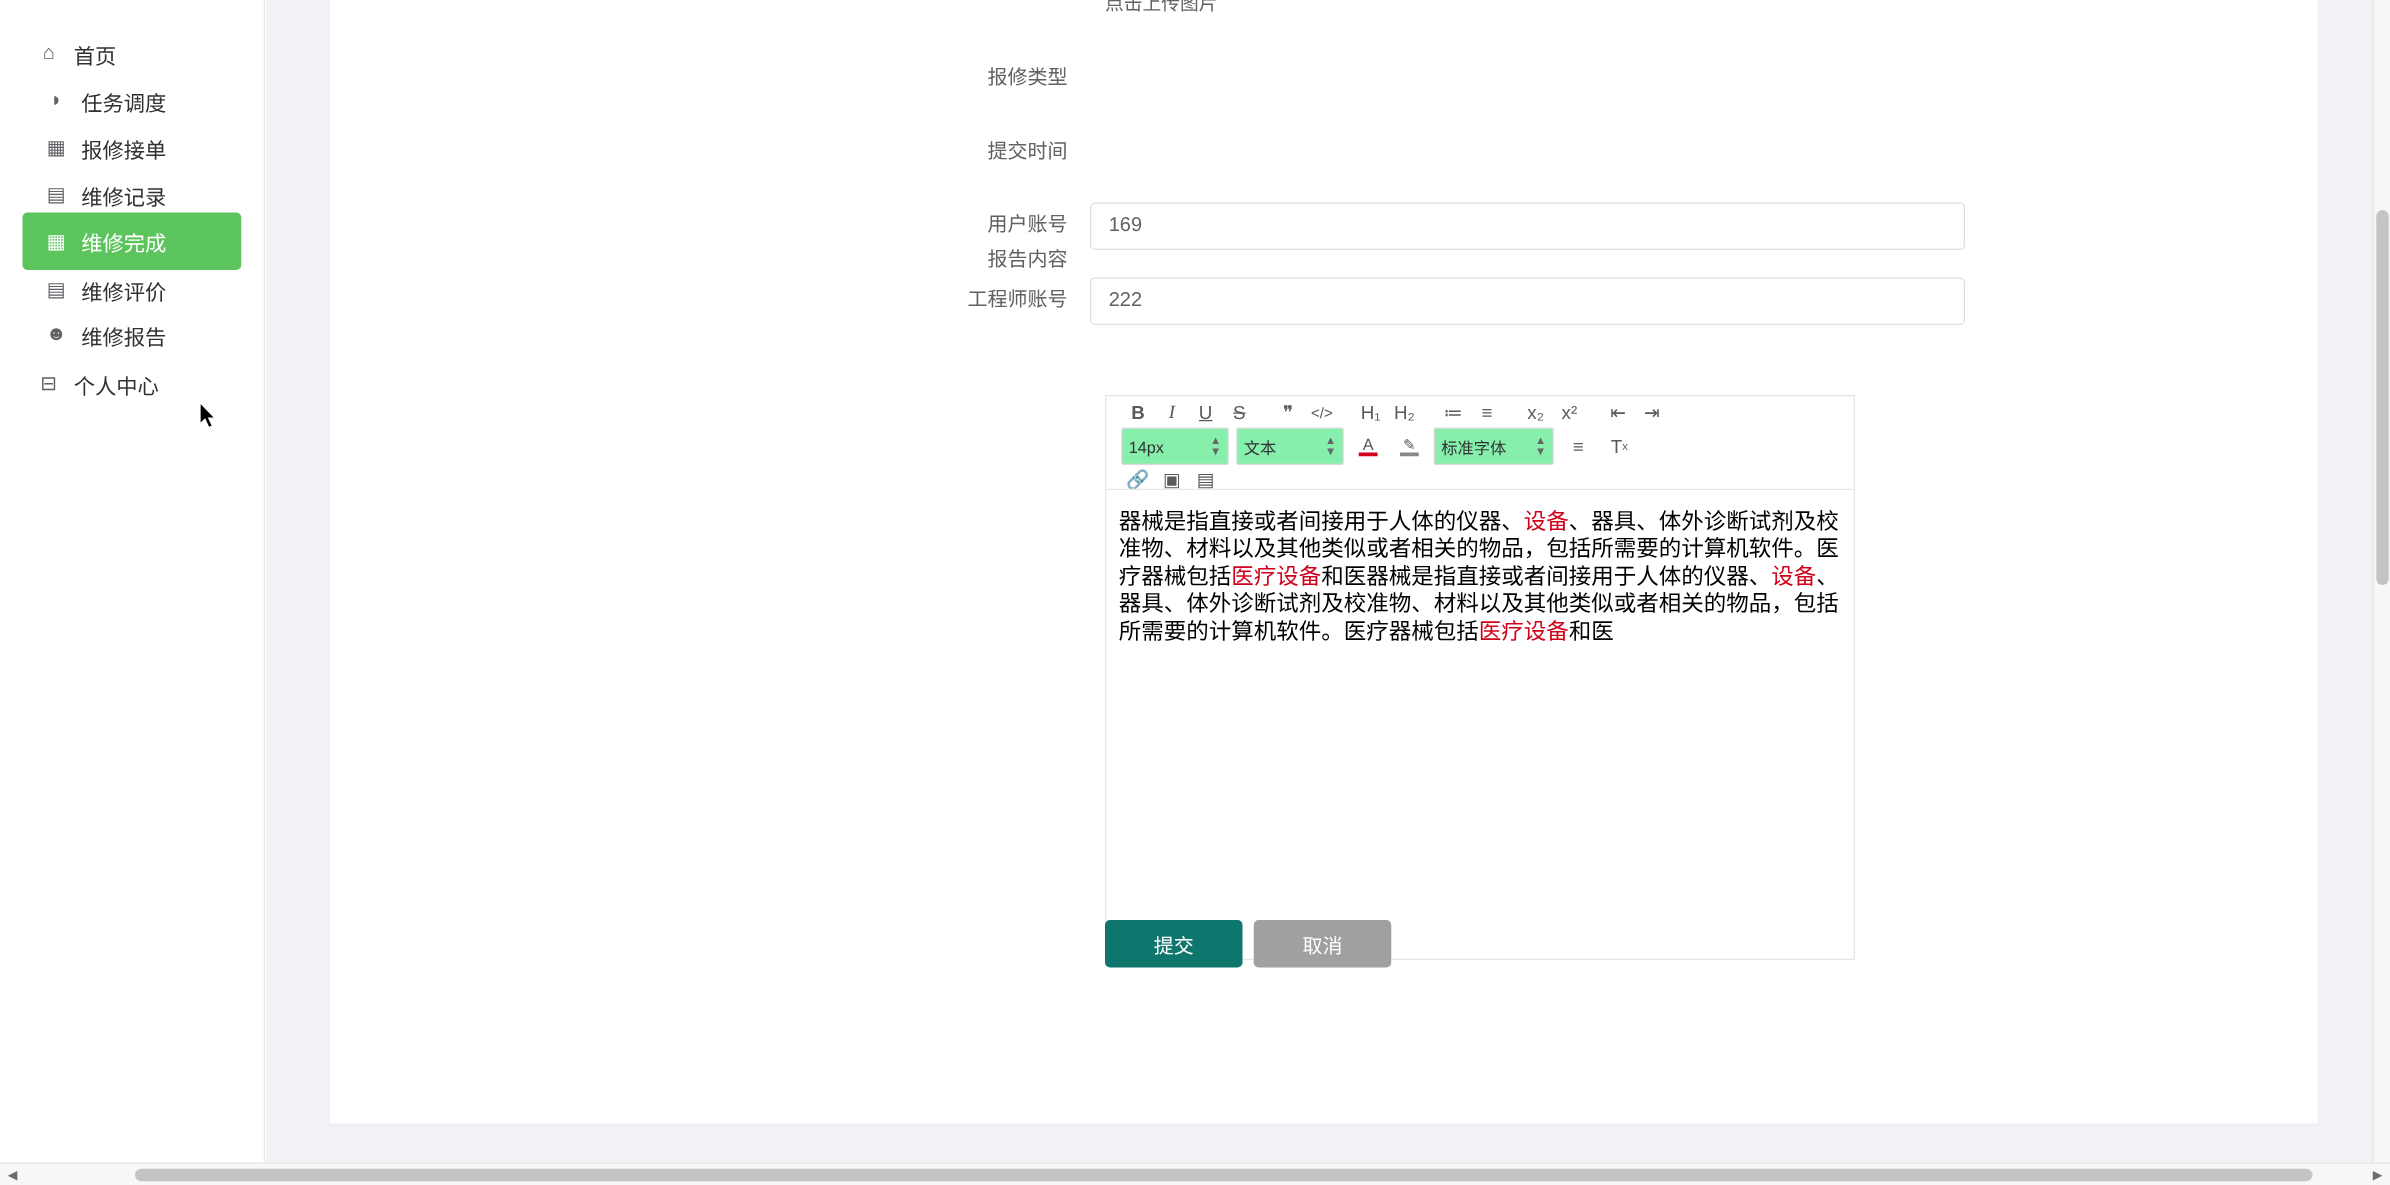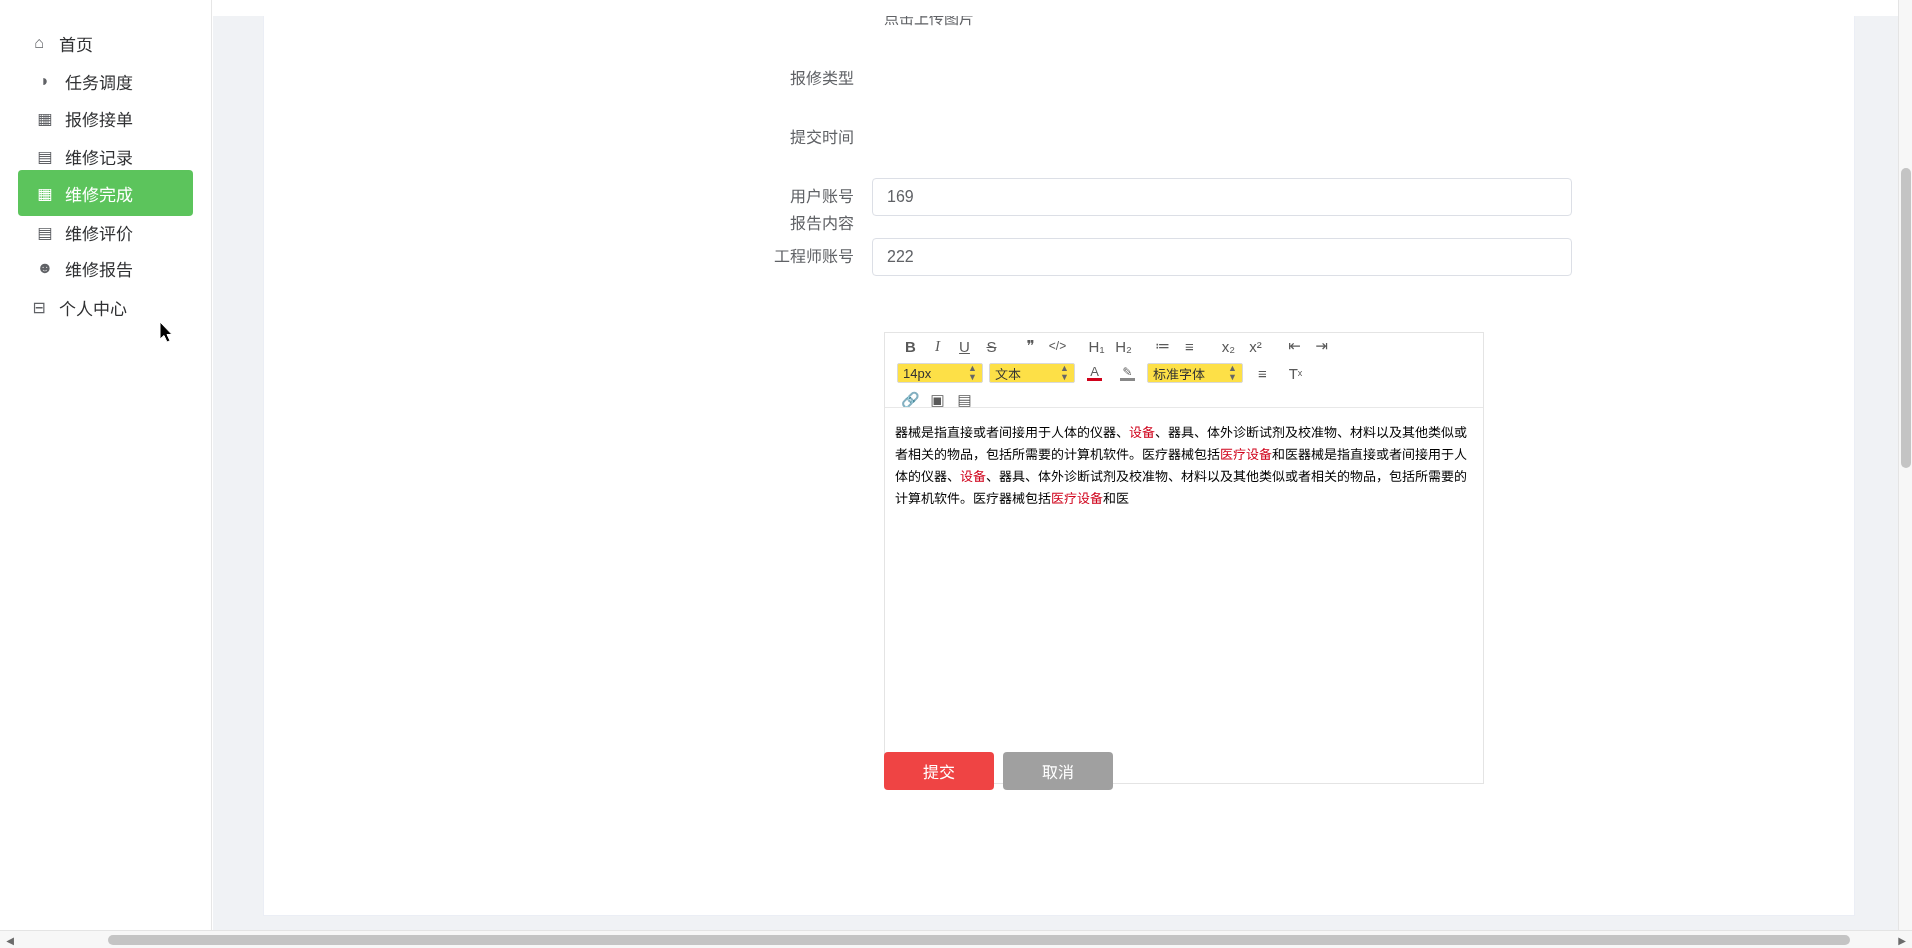--- a/index.html
+++ b/index.html
@@ -51,21 +51,21 @@
   }
   .side-item.active {
     background: #5cc45c;
     color: #ffffff;
   }
   .side-item.active .ico { color: #ffffff; }
 
   
   .content-wrap {
     position: absolute;
-    left: 213px; top: 16px;
+    left: 213px; top: 0;
     width: 1699px; height: 930px;
     background: #f0f2f5;
     overflow: hidden;
     text-decoration: underline;
   }
   .card {
     position: absolute;
     left: 50px; top: -110px;
     width: 1592px; height: 1010px;
     background: #ffffff;
@@ -158,42 +158,42 @@
   }
   .tb-sep { width: 12px; }
   .tb-row2 {
     display: flex;
     align-items: center;
     height: 28px;
     padding: 0 12px;
     gap: 6px;
   }
   .sel {
-    height: 20px;
+    height: 30px;
     min-width: 86px;
     border: 1px solid #d9d9d9;
     border-radius: 2px;
     display: inline-flex;
     align-items: center;
     justify-content: space-between;
     padding: 0 5px;
     font-size: 13px;
     color: #333;
-    background: #fde047;
+    background: #86efac;
     cursor: pointer;
   }
   .sel.wide { min-width: 96px; justify-content: space-between; }
   .sel .arrows { font-size: 9px; line-height: 9px; color: #666; }
   .editor-body {
     position: absolute;
     left: 0; right: 0;
     top: 74px; bottom: 0;
     border-top: 1px solid #e8e8e8;
     padding: 14px 10px 10px 10px;
-    font-size: 13px;
+    font-size: 18px;
     line-height: 22px;
     color: #000;
     overflow: hidden;
   }
   .editor-body .kw { color: #d0021b; }
 
   
   .btn {
     position: absolute;
     height: 38px;
@@ -203,21 +203,21 @@
     align-items: center;
     justify-content: center;
     font-size: 16px;
     color: #ffffff;
     cursor: pointer;
     border: none;
     font-family: inherit;
   }
   .btn-submit {
     left: 620px; top: 845px;
-    background: #ef4444;
+    background: #0f766e;
     width: 110px;
   }
   .btn-cancel {
     left: 739px; top: 845px;
     background: #a0a0a0;
     width: 110px;
   }
 
   
   .vscroll-track {

